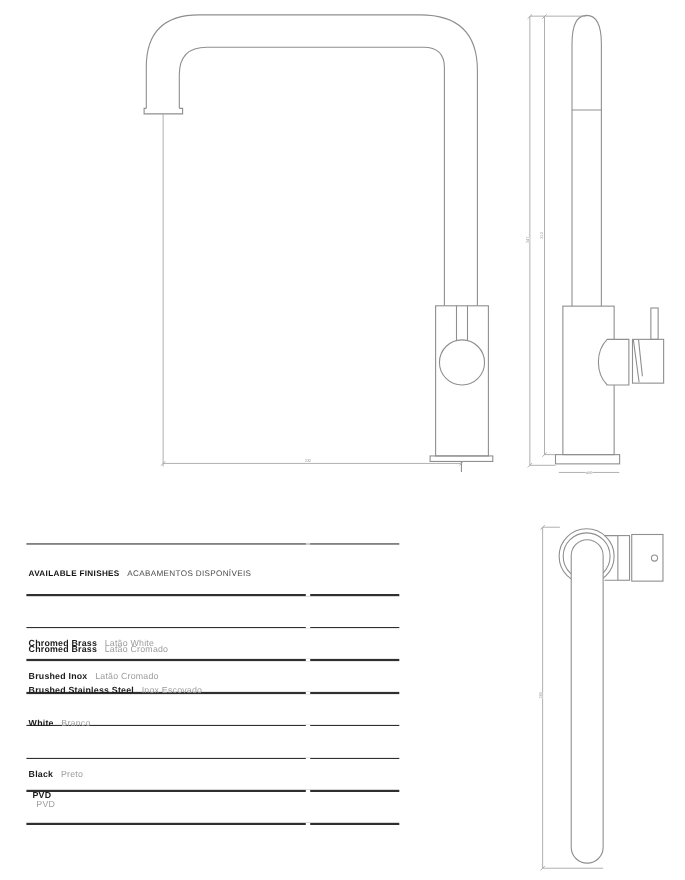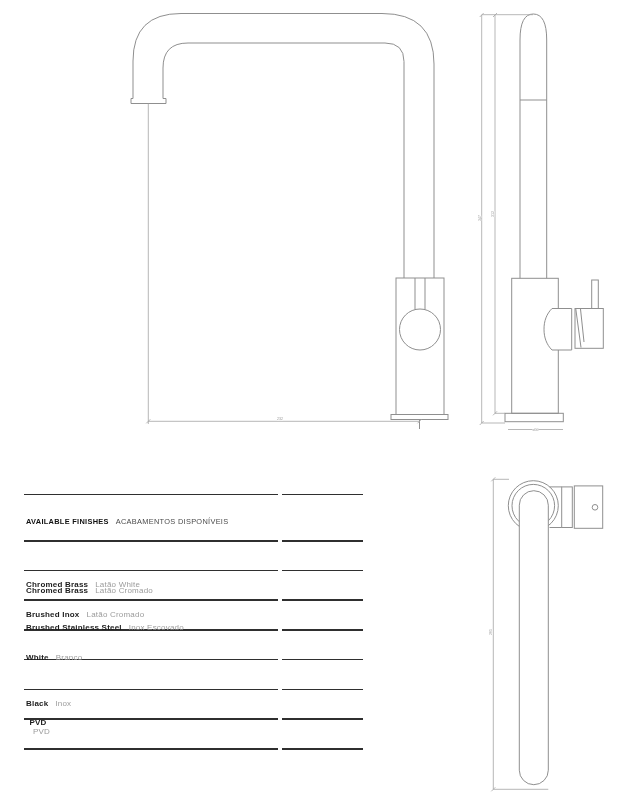--- a/index.html
+++ b/index.html
@@ -139,21 +139,21 @@
     <div class="f-row" style="top:133px;">
       <span class="en">Brushed Stainless Steel</span>
       <span class="pt">Inox Escovado</span>
     </div>
     <div class="f-row" style="top:163px;">
       <span class="en">White</span>
       <span class="pt">Branco</span>
     </div>
     <div class="f-row" style="top:208.6px;">
       <span class="en">Black</span>
-      <span class="pt">Inox</span>
+      <span class="pt">Preto</span>
     </div>
     <div class="f-row" style="top:238.3px;flex-direction:column;">
       <span class="en">PVD</span>
       <span class="pt">PVD</span>
     </div>
   </div>
 
 </div>
 
 </body></html>

